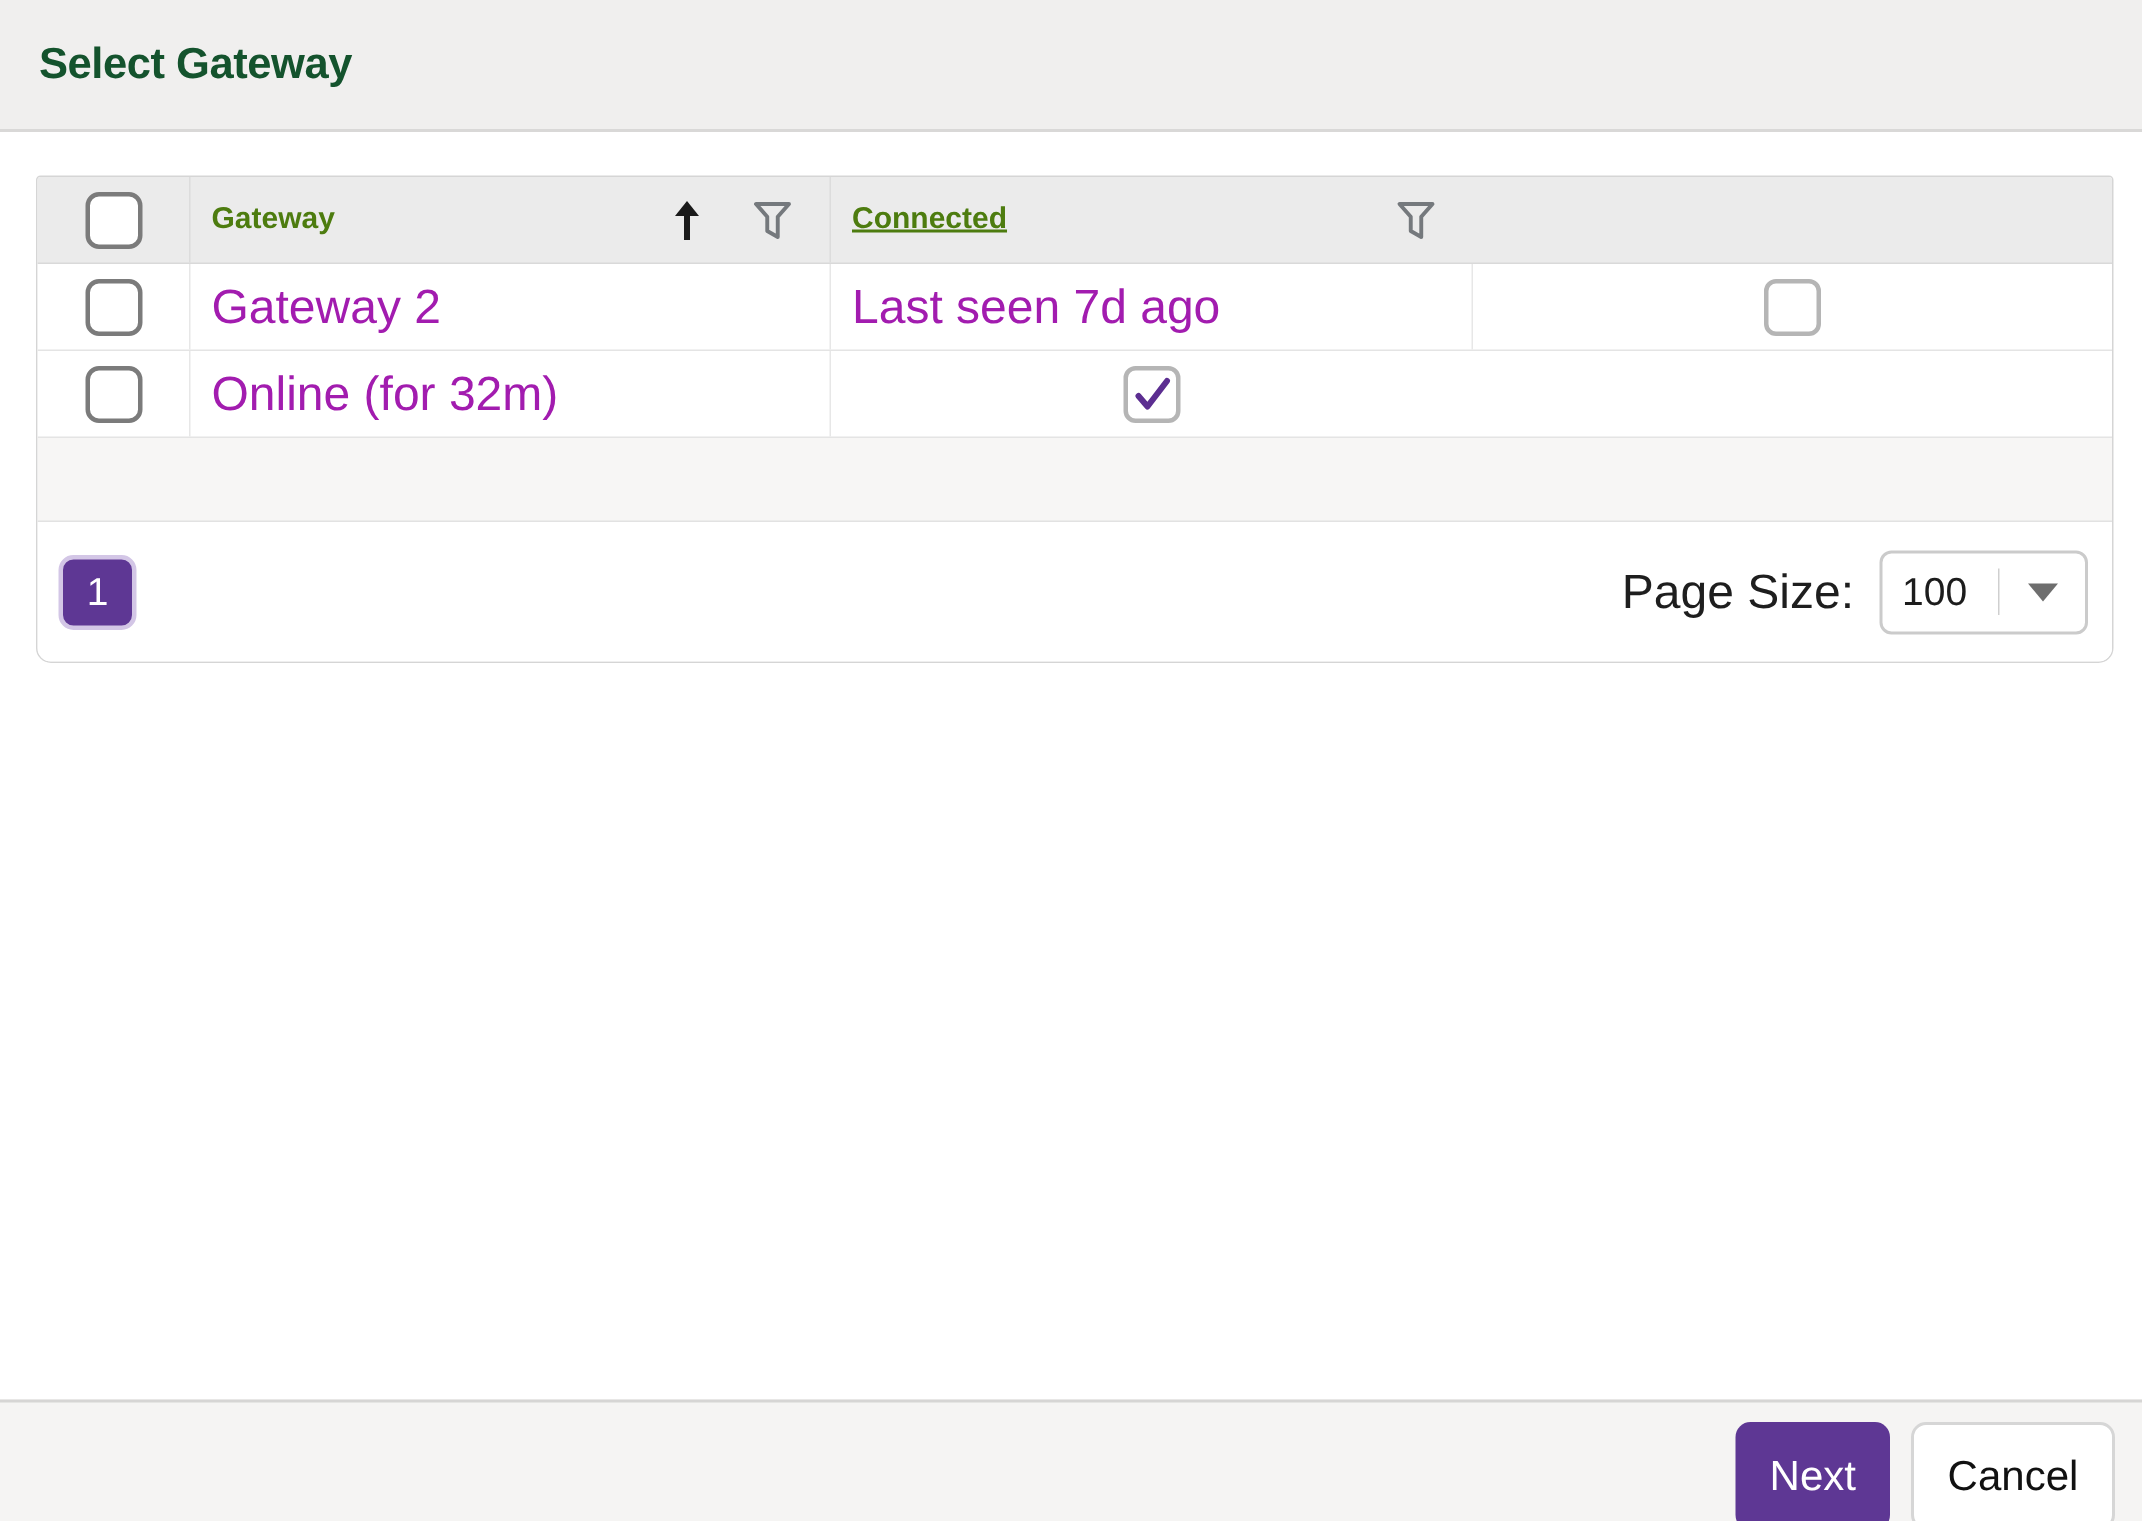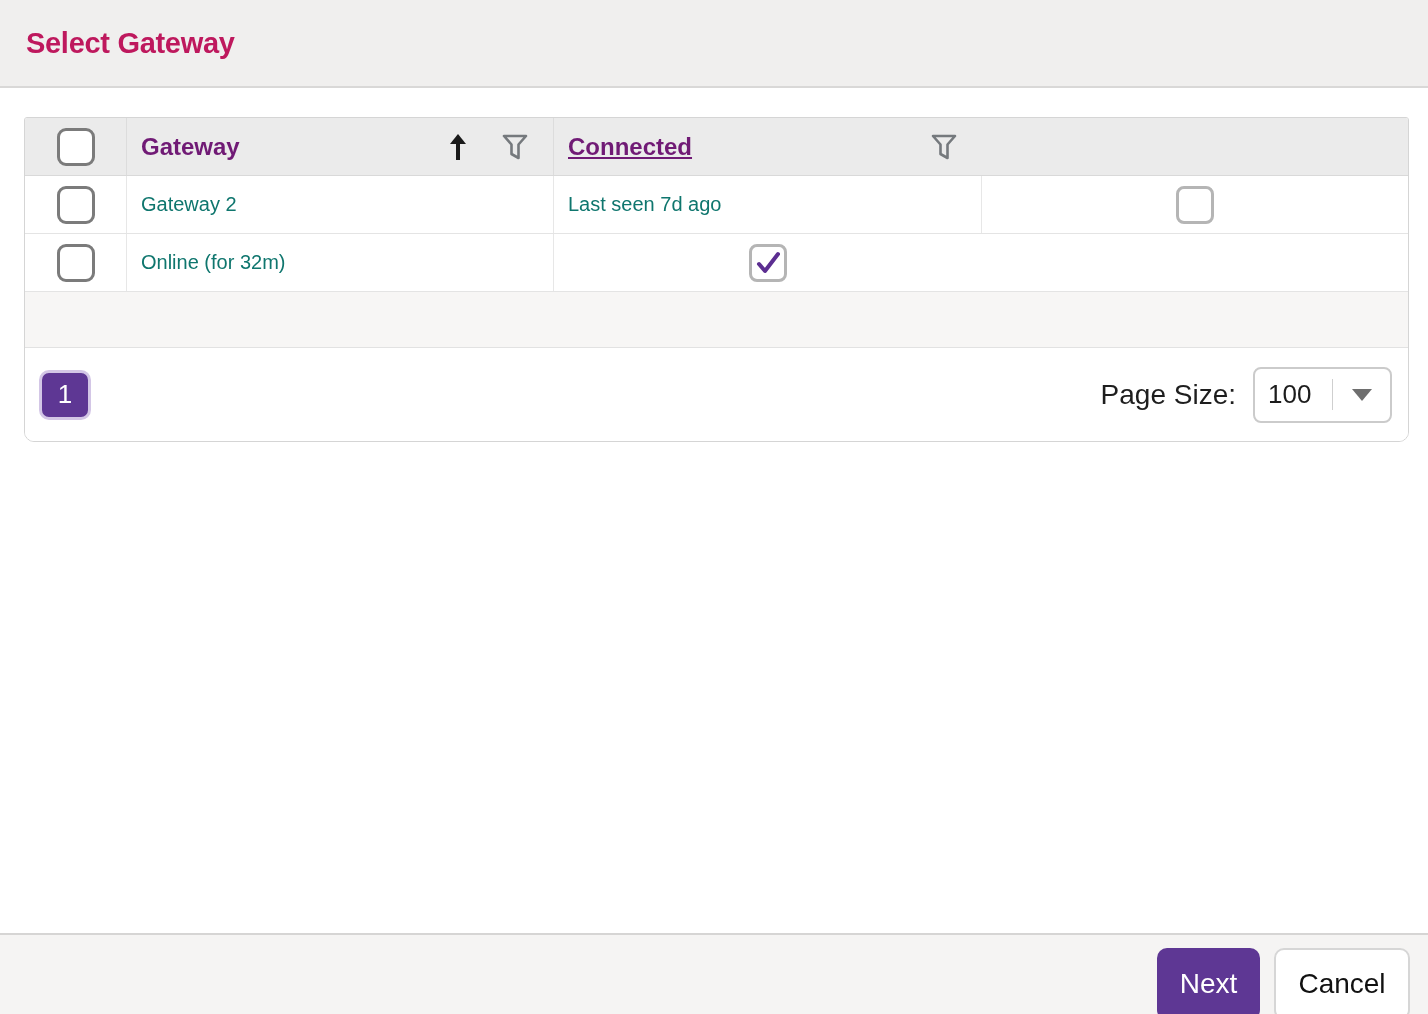--- a/index.html
+++ b/index.html
@@ -14,48 +14,48 @@
 
   
   .titlebar {
     position:absolute; top:0; left:0; width:1428px; height:88px;
     background:#f0efee;
     border-bottom:2px solid #d9d8d7;
     display:flex; align-items:center;
     padding-left:26px;
   }
   .title {
-    font-size:29px; font-weight:700; color:#be185d; letter-spacing:-0.3px;
+    font-size:29px; font-weight:700; color:#14532d; letter-spacing:-0.3px;
   }
 
   
   .table {
     position:absolute; left:24px; top:117px; width:1385px;
     border:1px solid #d5d5d5;
     border-radius:3px 3px 10px 10px;
     background:#fff;
     overflow:hidden;
   }
   .grid-row { display:grid; grid-template-columns:102px 427px 428px 1fr; }
   .header-row {
     height:58px; background:#ebebeb;
     border-bottom:1px solid #d9d9d9;
   }
   .hcell {
     display:flex; align-items:center;
-    font-size:24px; font-weight:700; color:#701a75;
+    font-size:20px; font-weight:700; color:#4d7c0f;
     padding:0 24px 0 14px;
     border-right:1px solid #dcdcdc;
   }
   .hcell:last-child { border-right:none;text-decoration:underline; }
   .hcell-check { justify-content:center; padding:0; }
   .data-row { height:58px; background:#ffffff; border-bottom:1px solid #e4e4e4; }
   .cell {
     display:flex; align-items:center;
-    font-size:20px; color:#0f766e;
+    font-size:32px; color:#a21caf;
     padding-left:14px;
     border-right:1px solid #e7e7e7;
   }
   .cell:last-child { border-right:none; }
   .cell-check { justify-content:center; padding:0; }
 
   
   .cb-select {
     width:38px; height:38px; background:#fff;
     border:3.5px solid #7b7b7b; border-radius:9px;
@@ -86,21 +86,21 @@
   }
   .page-btn {
     width:52px; height:50px;
     background:#5e3794; color:#ffffff;
     border:3px solid #d3c6e6; border-radius:10px;
     font-size:26px; font-family:"Liberation Sans", sans-serif;
     display:flex; align-items:center; justify-content:center;
     cursor:pointer;
   }
   .pagesize-group { margin-left:auto; display:flex; align-items:center; gap:17px; }
-  .pagesize-label { font-size:28px; color:#1e1e1e; }
+  .pagesize-label { font-size:32px; color:#1e1e1e; }
   .dropdown {
     display:flex; height:56px;
     border:2px solid #cbcbcb; border-radius:8px;
     background:#fff; overflow:hidden;
     cursor:pointer;
     align-items:center;
   }
   .dropdown-value {
     width:78px; display:flex; align-items:center;
     padding-left:13px; font-size:26px; color:#1c1c1c;

